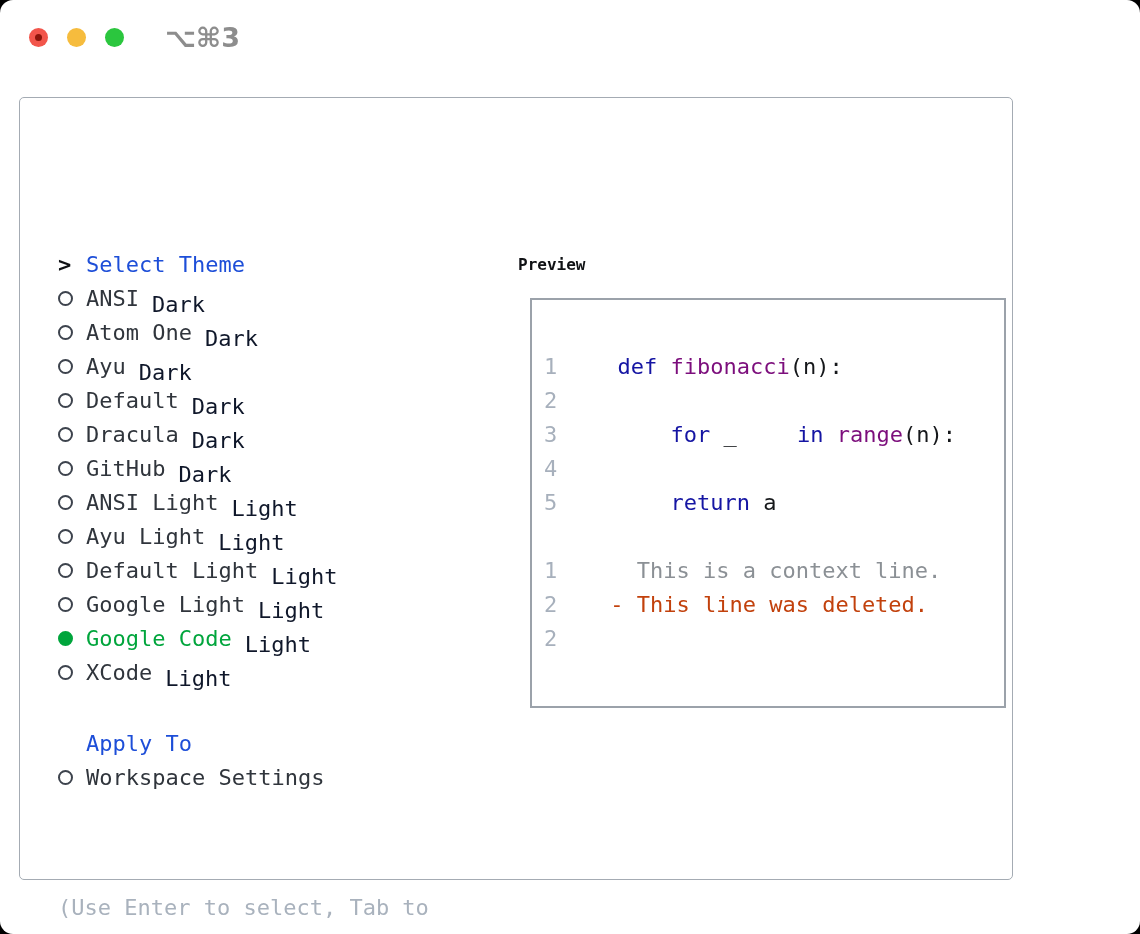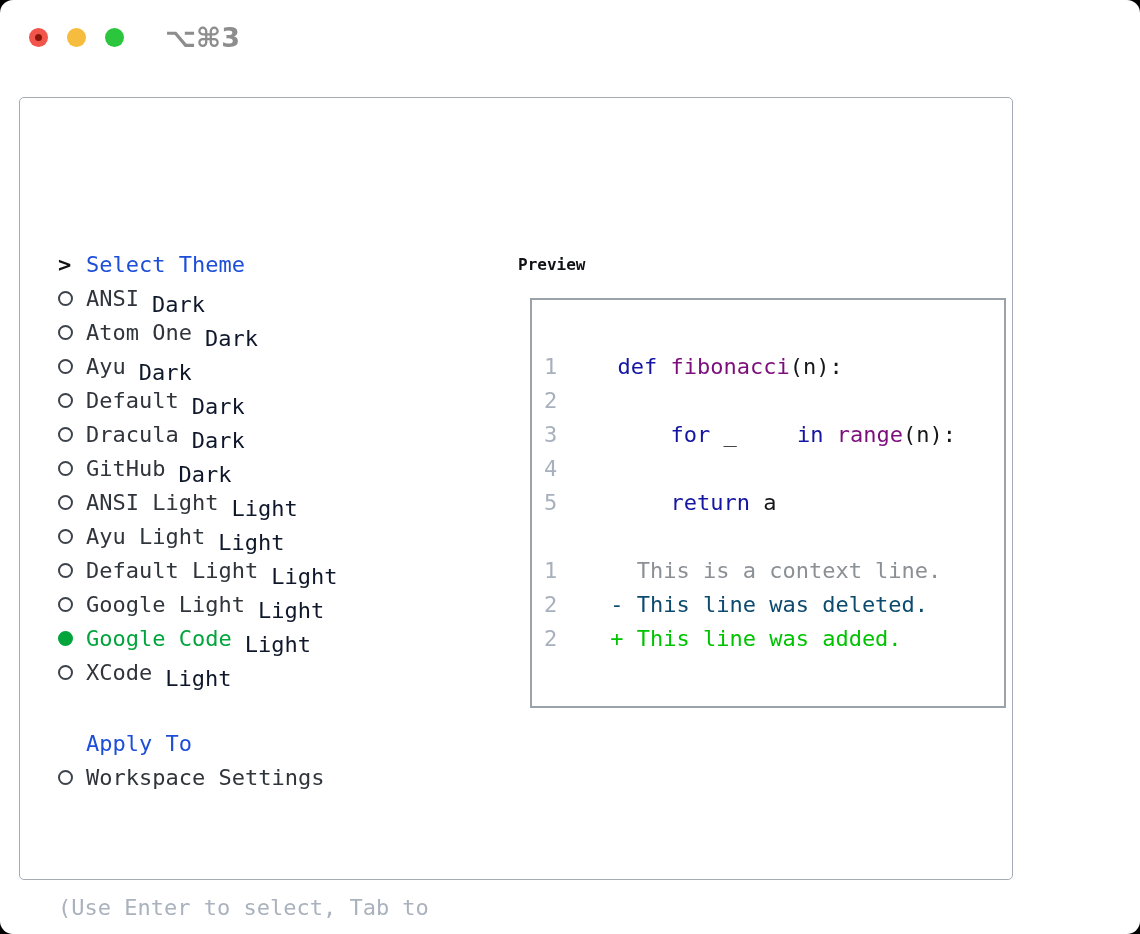--- a/index.html
+++ b/index.html
@@ -48,21 +48,21 @@
   }
   .code{padding:49px 0 0 12px;}
   .crow{display:flex;align-items:center;height:34px;font-size:22px;white-space:pre;}
   .lnum{display:inline-block;width:2ch;flex:0 0 auto;color:#a7b0bc;}
   .lcontent{white-space:pre;color:#15171a;}
   .kw{color:#1515a3;margin-left:47px;}
   .fn{color:#7c0e7c;}
   .lit{color:#0e6b6b;}
   .pl{color:#15171a;}
   .ctx{color:#8b9095;}
-  .del{color:#0c4a6e;}
+  .del{color:#c2410c;}
   .add{color:#00c300;}
 </style>
 </head>
 <body>
 
 <div class="window">
 
   <div class="titlebar">
     <span class="light red"></span>
     <span class="light yellow"></span>
@@ -184,20 +184,19 @@
         <div class="crow">
           <span class="lnum">1</span>
           <span class="lcontent ctx">     This is a context line.</span>
         </div>
         <div class="crow">
           <span class="lnum">2</span>
           <span class="lcontent del">   - This line was deleted.</span>
         </div>
         <div class="crow">
           <span class="lnum">2</span>
-          <span class="lcontent add">   + This line was added.</span>
         </div>
 
       </div>
     </div>
 
   </div>
 </div>
 
 </body></html>

